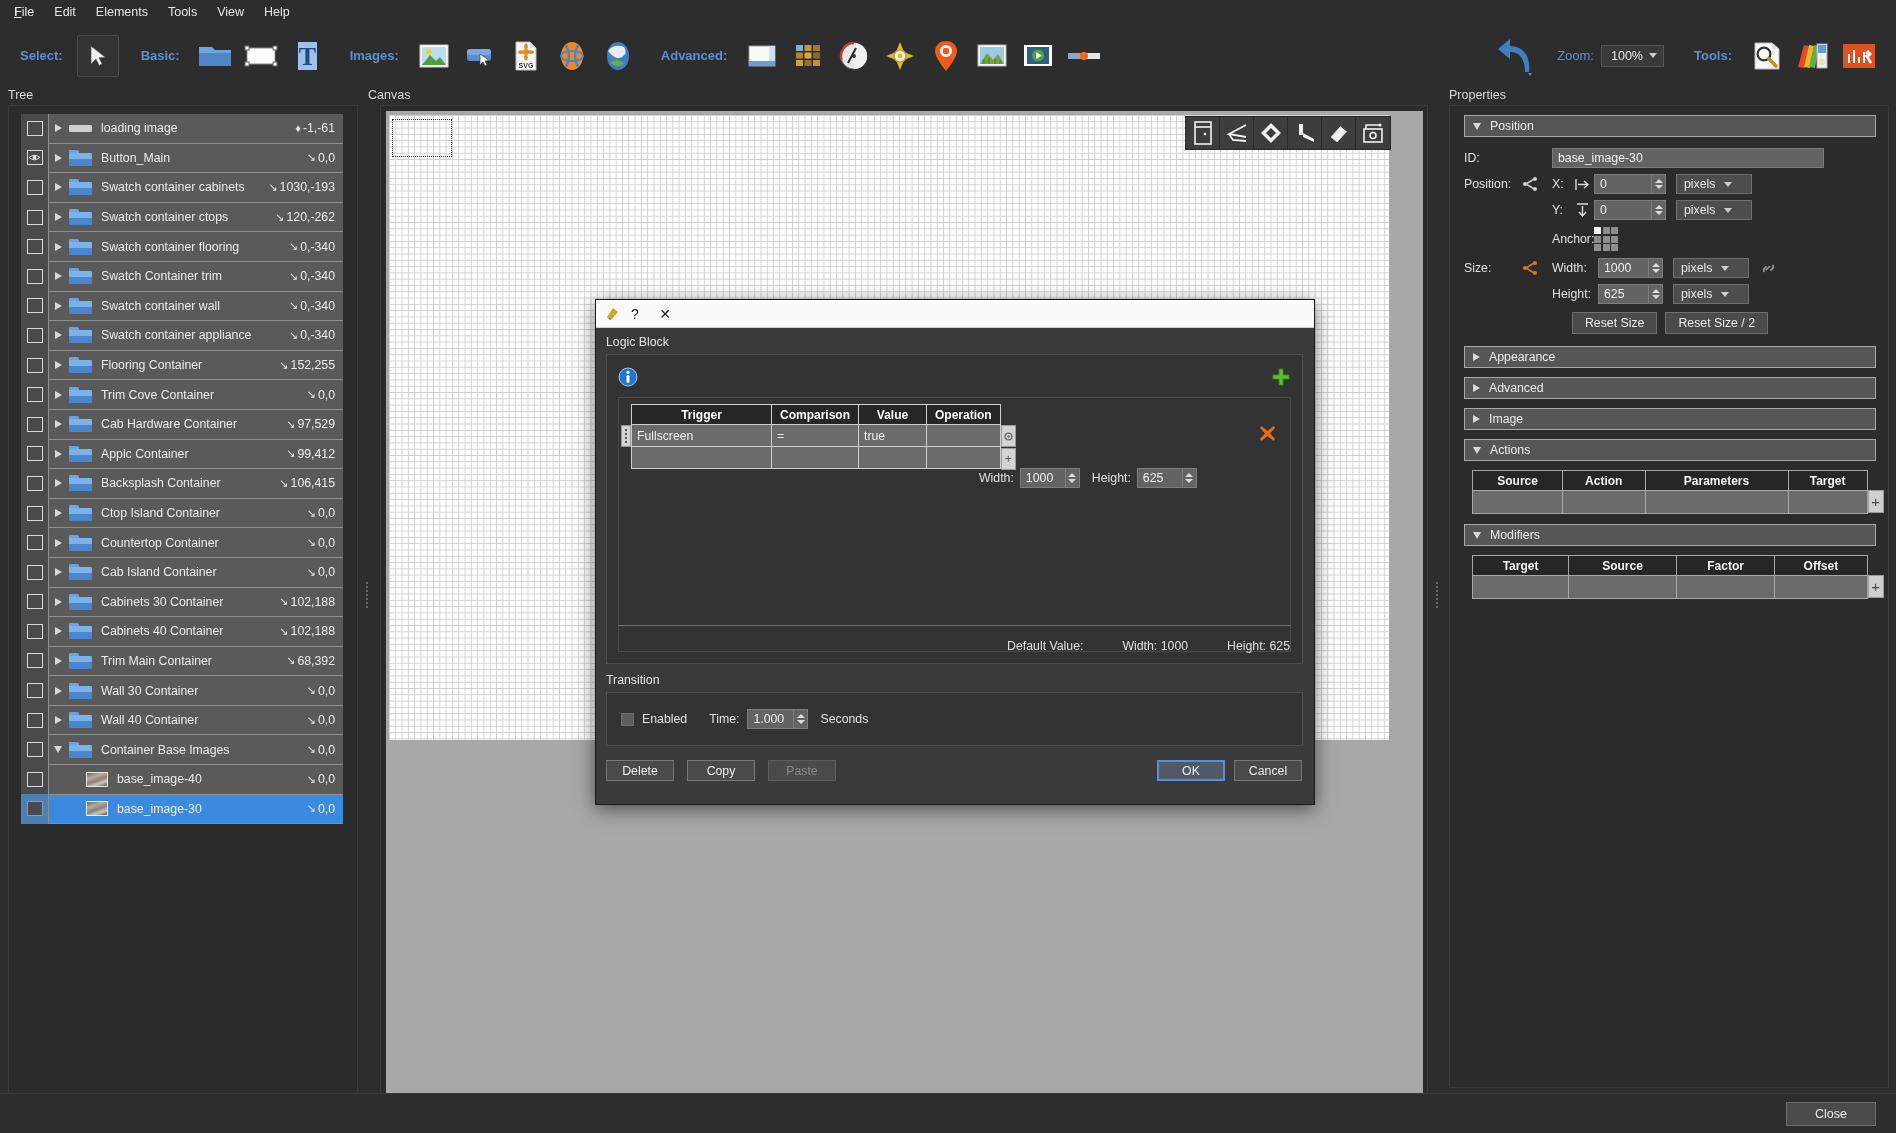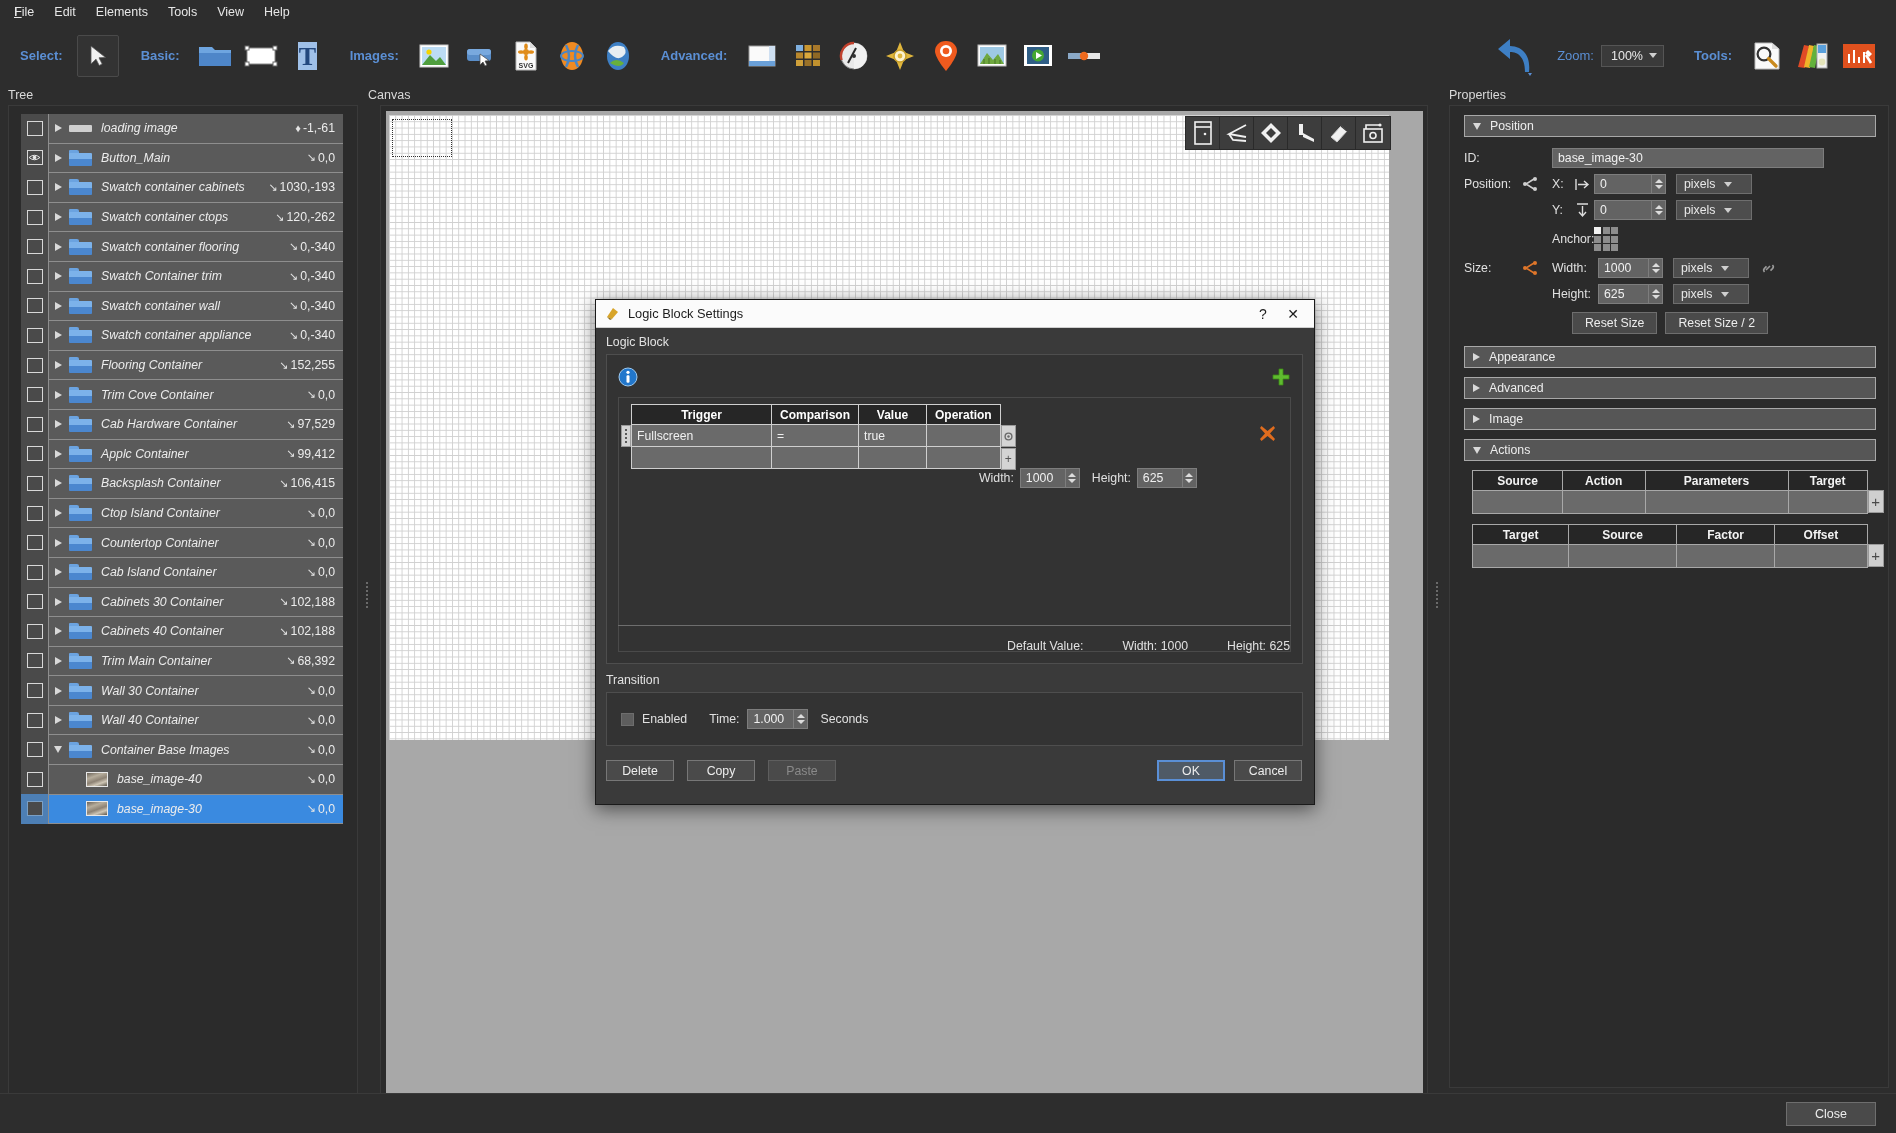--- a/index.html
+++ b/index.html
@@ -100,21 +100,21 @@
     background: linear-gradient(#7cb2ea 0%, #7cb2ea 45%, #4b87cf 46%, #4b87cf 100%);
     border-radius: 1px;
   }
   .barimg { width: 23px; height: 7px; background: #cfcfcf; border-radius:1px; }
   .thumbimg {
     width: 22px; height: 15px; border: 1px solid #e8e8e8;
     background: linear-gradient(160deg,#6a6258 0%,#b6ad9c 30%,#8d8274 55%,#cfc6b5 75%,#5d574d 100%);
   }
   .tree-label {
     flex: 1 1 auto; font-size: 12.3px; color: #ececec; padding-left: 7px;
-    white-space: nowrap; overflow: hidden; text-overflow: ellipsis; font-style: italic;
+    white-space: nowrap; overflow: hidden; text-overflow: ellipsis;
   }
   .tree-pos {
     font-size: 12.3px; color: #ececec; padding-right: 8px; white-space: nowrap;
     display: flex; align-items: center; gap: 2px;
   }
   .pos-glyph { font-size: 11px; color: #e4e4e4; }
   .tree-child .tree-arrow { visibility: hidden; }
   .tree-child .tree-icon { margin-left: 16px; }
 
   
@@ -1104,20 +1104,24 @@
             <td></td>
             <td></td>
             <td></td>
             <td></td>
           </tr>
         </tbody>
           </table>
         <div class="plus-tab">+</div>
       </div>
 
+      <div class="sect-header">
+        <span class="arr-down"></span>
+        <span>Modifiers</span>
+      </div>
       <div class="tbl-wrap">
         <table class="ptable">
           <tbody>
               <tr>
             <th>Target</th>
             <th>Source</th>
             <th>Factor</th>
             <th>Offset</th>
           </tr>
           <tr>
@@ -1133,21 +1137,20 @@
 
     </div>
   </div>
 
   <div class="dlg">
     <div class="dlg-title">
       <svg width="15" height="15" viewBox="0 0 15 15">
         <path d="M2 11 L8 2 L13 6 L7 13 Z" fill="#d8a52a"></path>
         <path d="M2 11 L7 13 L5 14 Z" fill="#8a6a18"></path>
       </svg>
-      <div class="dlg-title-text">Logic Block Settings</div>
       <div class="dlg-tbtn">?</div>
       <div class="dlg-tbtn">✕</div>
     </div>
 
     <div class="dlg-body">
 
       <div class="dlg-sectlabel" style="left:10px;top:7px">Logic Block</div>
 
       <div class="dlg-frame" style="left:10px;top:26px;width:697px;height:310px">
 

